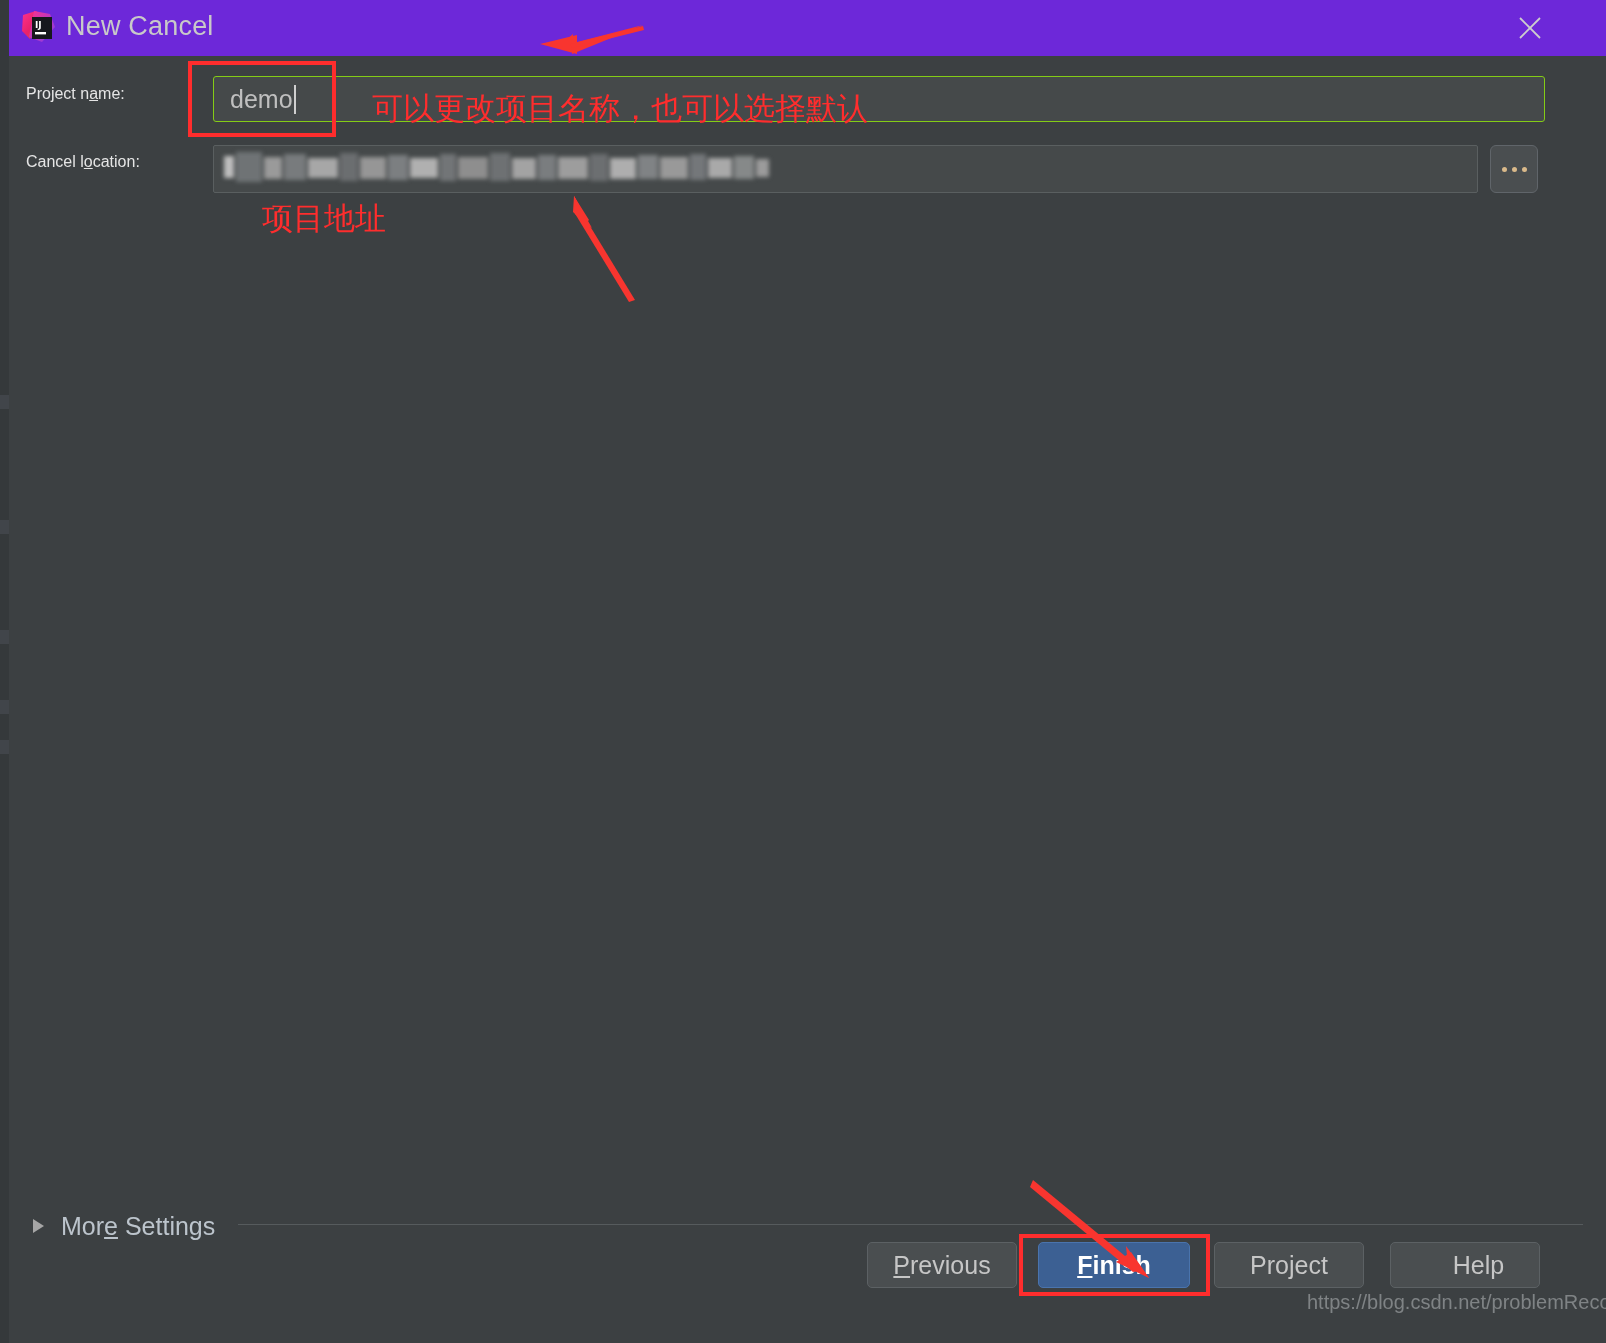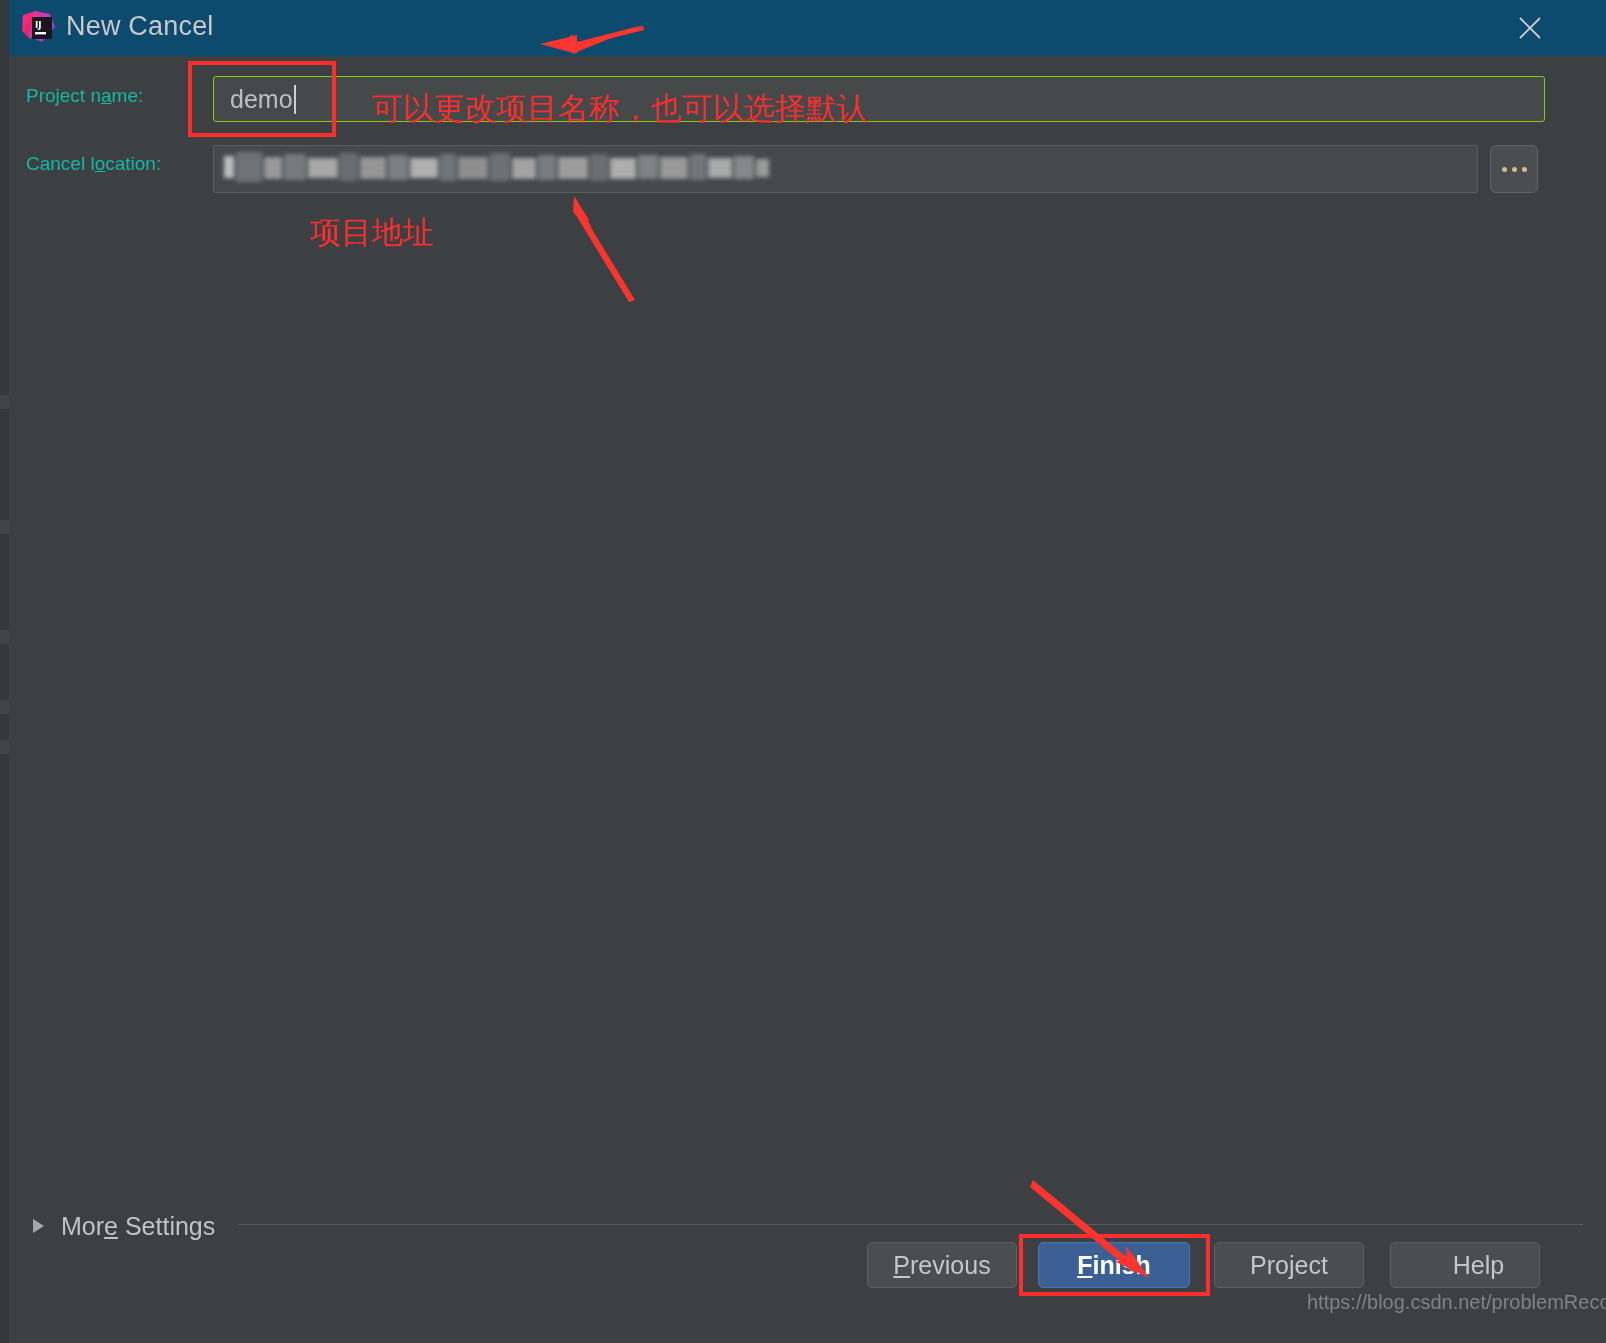--- a/index.html
+++ b/index.html
@@ -13,40 +13,40 @@
   }
   
   .left-edge{
     position:absolute;left:0;top:0;width:9px;height:1343px;
     background:#35393b;
   }
   .left-edge .nick{position:absolute;left:0;width:9px;height:14px;background:#4a5157;opacity:.55;}
   
   .titlebar{
     position:absolute;left:9px;top:0;right:0;height:56px;
-    background:#0c4a6e;
+    background:#6d28d9;
   }
   .ij-logo{
     position:absolute;left:11px;top:9px;width:38px;height:38px;
   }
   .title-text{
     position:absolute;left:57px;top:11px;
     font-size:27px;color:#c9c9c9;letter-spacing:.2px;
     white-space:nowrap;
   }
   .close-btn{
     position:absolute;left:1499px;top:6px;width:44px;height:44px;
     display:flex;align-items:center;justify-content:center;
     cursor:default;
   }
   .close-btn svg{display:block;}
   
   .lbl{
     position:absolute;
-    font-size:19px;color:#14b8a6;white-space:nowrap;
+    font-size:16px;color:#e5e5e5;white-space:nowrap;
   }
   .lbl .mn{text-decoration:underline;}
   #row-name-label{left:26px;top:85px;}
   #row-loc-label{left:26px;top:153px;}
 
   .name-field{
     position:absolute;left:213px;top:76px;width:1332px;height:46px;
     background:#45494a;
     border:1px solid #84cc16;
     border-radius:3px;
@@ -114,21 +114,21 @@
     position:absolute;border:4px solid #ff2d2d;box-sizing:border-box;
     pointer-events:none;
   }
   #anno-box-name{left:188px;top:61px;width:148px;height:76px;}
   #anno-box-finish{left:1019px;top:1234px;width:191px;height:62px;}
   .anno-text{
     position:absolute;color:#ff2d2d;font-size:31px;white-space:nowrap;
     font-family:"DejaVu Sans", sans-serif;
   }
   #anno-name-text{left:372px;top:88px;}
-  #anno-loc-text{left:262px;top:212px;margin-left:48px;}
+  #anno-loc-text{left:262px;top:198px;}
   .arrow{position:absolute;pointer-events:none;}
   .watermark{
     position:absolute;left:1307px;top:1291px;
     font-size:20px;color:#8b8f91;white-space:nowrap;opacity:.85;
   }
 </style>
 </head>
 <body>
 
 <div class="left-edge">

